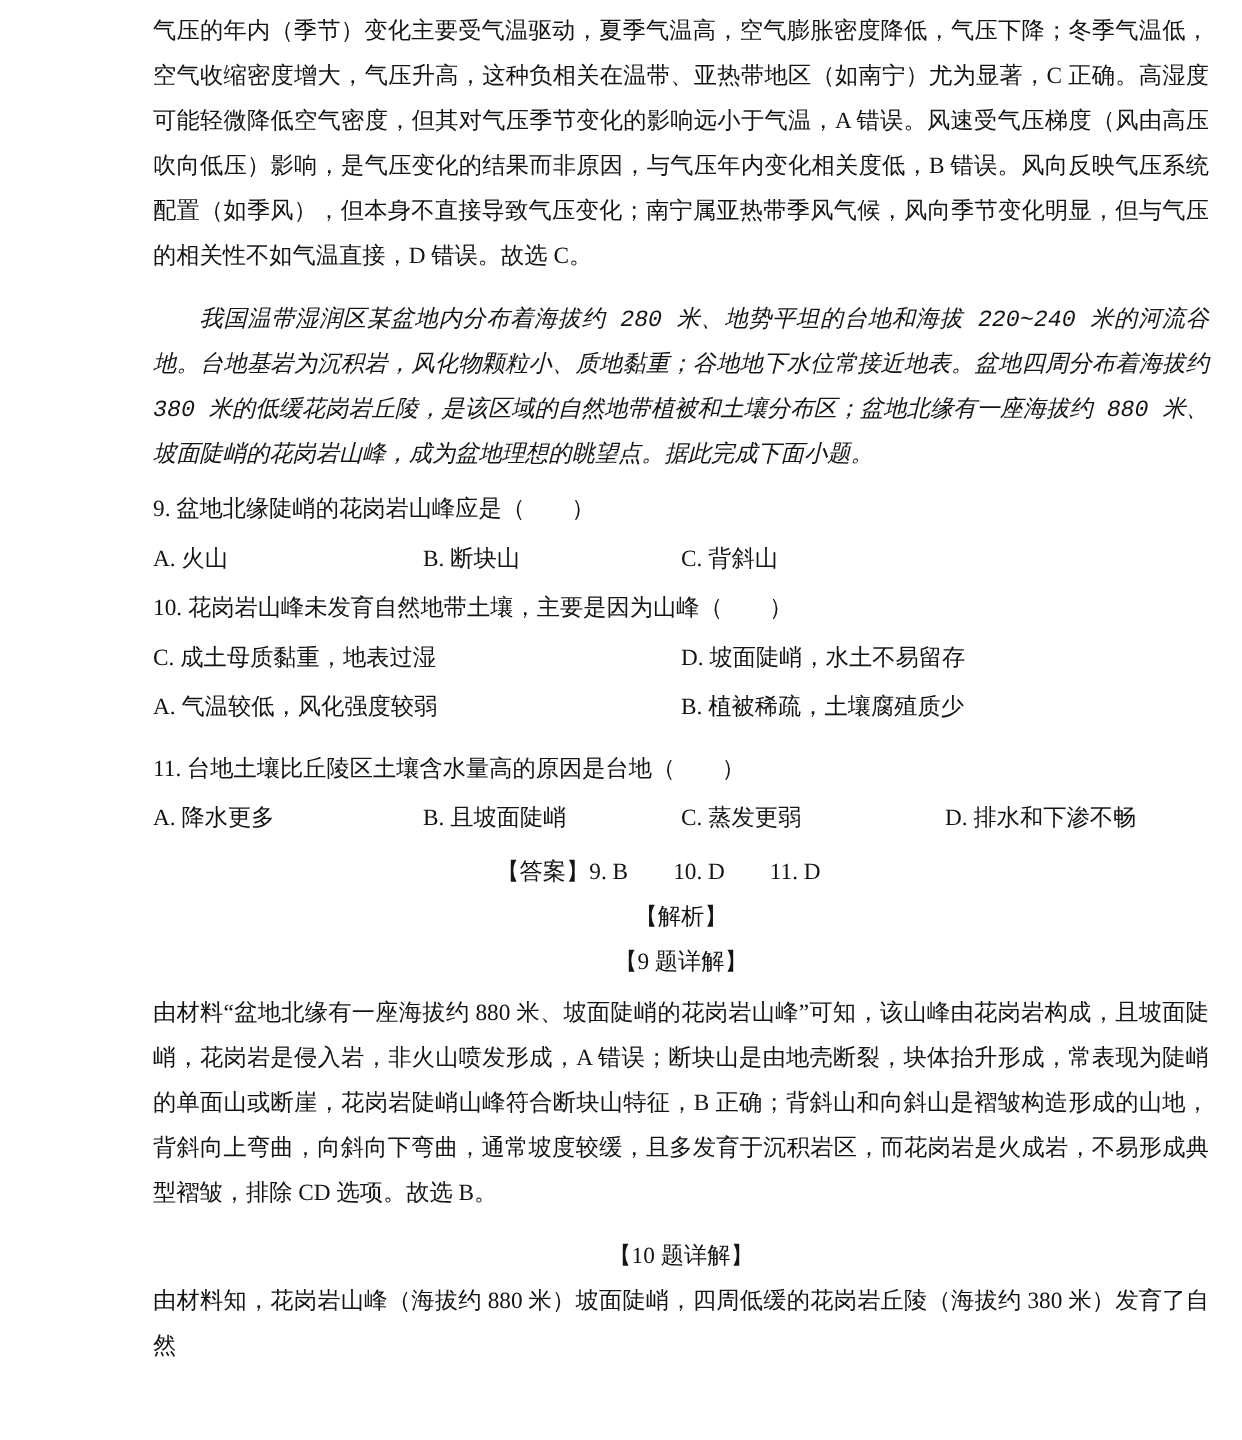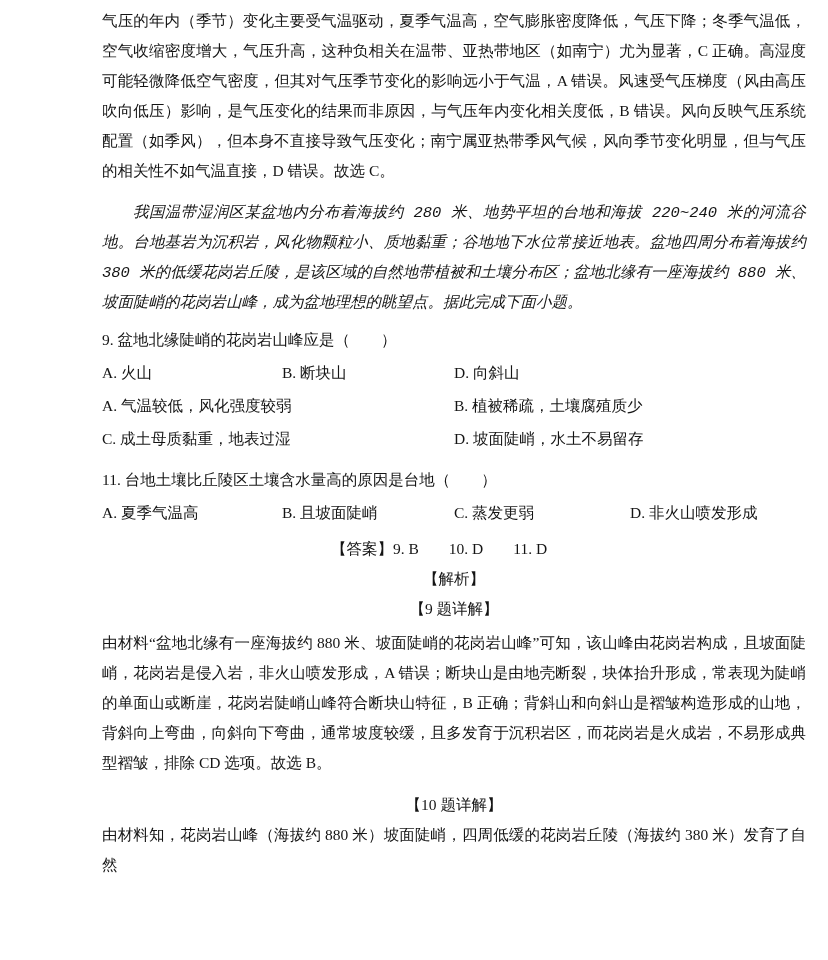--- a/index.html
+++ b/index.html
@@ -45,40 +45,41 @@
   <p class="para">气压的年内（季节）变化主要受气温驱动，夏季气温高，空气膨胀密度降低，气压下降；冬季气温低，空气收缩密度增大，气压升高，这种负相关在温带、亚热带地区（如南宁）尤为显著，C 正确。高湿度可能轻微降低空气密度，但其对气压季节变化的影响远小于气温，A 错误。风速受气压梯度（风由高压吹向低压）影响，是气压变化的结果而非原因，与气压年内变化相关度低，B 错误。风向反映气压系统配置（如季风），但本身不直接导致气压变化；南宁属亚热带季风气候，风向季节变化明显，但与气压的相关性不如气温直接，D 错误。故选 C。</p>
 
 
   <p class="para kai m-material">我国温带湿润区某盆地内分布着海拔约 280 米、地势平坦的台地和海拔 220~240 米的河流谷地。台地基岩为沉积岩，风化物颗粒小、质地黏重；谷地地下水位常接近地表。盆地四周分布着海拔约 380 米的低缓花岗岩丘陵，是该区域的自然地带植被和土壤分布区；盆地北缘有一座海拔约 880 米、坡面陡峭的花岗岩山峰，成为盆地理想的眺望点。据此完成下面小题。</p>
 
   <div class="qline m-q9">9. 盆地北缘陡峭的花岗岩山峰应是（　　）</div>
 
   <div class="optrow">
     <span class="col-a">A. 火山</span>
     <span class="col-b">B. 断块山</span>
-    <span class="col-d">D. 向斜山</span>
+    <span class="col-c">C. 背斜山</span>
   </div>
 
+  <div class="qline">10. 花岗岩山峰未发育自然地带土壤，主要是因为山峰（　　）</div>
 
+  <div class="optrow">
+    <span class="col-ab">C. 成土母质黏重，地表过湿</span>
+    <span class="col-cd">D. 坡面陡峭，水土不易留存</span>
+  </div>
   <div class="optrow">
     <span class="col-ab">A. 气温较低，风化强度较弱</span>
     <span class="col-cd">B. 植被稀疏，土壤腐殖质少</span>
-  </div>
-  <div class="optrow">
-    <span class="col-ab">C. 成土母质黏重，地表过湿</span>
-    <span class="col-cd">D. 坡面陡峭，水土不易留存</span>
   </div>
 
   <div class="qline m-q11">11. 台地土壤比丘陵区土壤含水量高的原因是台地（　　）</div>
 
   <div class="optrow">
-    <span class="col-a">A. 夏季气温高</span>
+    <span class="col-a">A. 降水更多</span>
     <span class="col-b">B. 且坡面陡峭</span>
     <span class="col-c">C. 蒸发更弱</span>
-    <span class="col-d">D. 非火山喷发形成</span>
+    <span class="col-d">D. 排水和下渗不畅</span>
   </div>
 
   <div class="ansrow m-ans">
     <span>【答案】</span><span class="ans">9. B</span><span class="ans">10. D</span><span class="ans">11. D</span>
   </div>
 
   <div class="ansrow">【解析】</div>
 
   <div class="ansrow">【9 题详解】</div>
 

